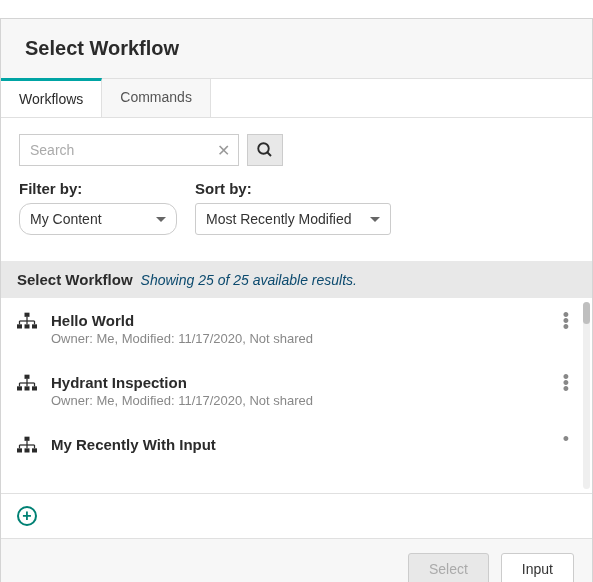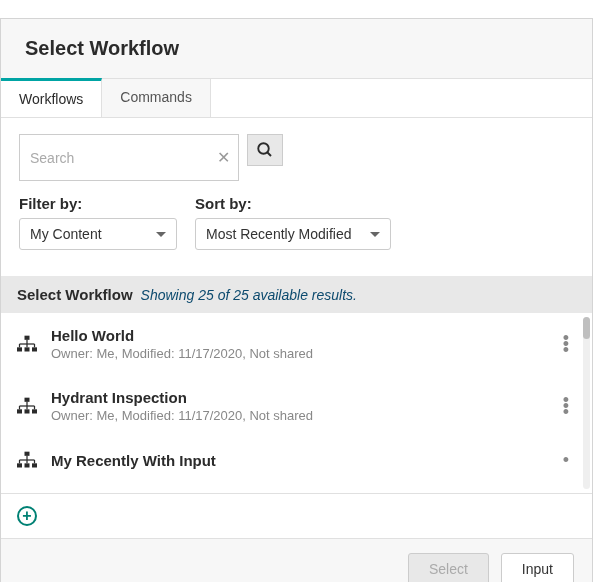--- a/index.html
+++ b/index.html
@@ -54,21 +54,21 @@
     padding: 16px 18px 8px 18px;
     flex: 0 0 auto;
   }
   .search-row {
     display: flex;
     gap: 8px;
     margin-bottom: 14px;
   }
   .search-box {
     width: 220px;
-    height: 47px;
+    height: 32px;
     border: 1px solid #ccc;
     display: flex;
     align-items: center;
     padding: 0 8px;
   }
   .search-input {
     flex: 1;
     border: none;
     outline: none;
     font-size: 14px;
@@ -109,21 +109,21 @@
     height: 32px;
     border: 1px solid #ccc;
     border-radius: 3px;
     display: flex;
     align-items: center;
     justify-content: space-between;
     padding: 0 10px;
     cursor: pointer;
     background: #fff;
   }
-  .dropdown.filter { width: 158px; }
+  .dropdown.filter { width: 158px; border-radius: 12px; }
   .dropdown.sort { width: 196px; }
   .caret {
     width: 0; height: 0;
     border-left: 5px solid transparent;
     border-right: 5px solid transparent;
     border-top: 5px solid #666;
   }
   .results-header {
     background: #e8e8e8;
     padding: 10px 16px;
@@ -163,21 +163,21 @@
   .scrollbar-thumb {
     width: 7px;
     height: 22px;
     background: #bfbfbf;
     border-radius: 4px;
     position: absolute;
     top: 0;
   }
   .item {
     display: flex;
-    align-items: center;
+    align-items: flex-start;
     padding: 14px 16px;
     gap: 14px;
   }
   .item-icon {
     width: 20px;
     flex-shrink: 0;
     color: #2b2b2b;
   }
   .item-body { flex: 1; }
   .item-title {

